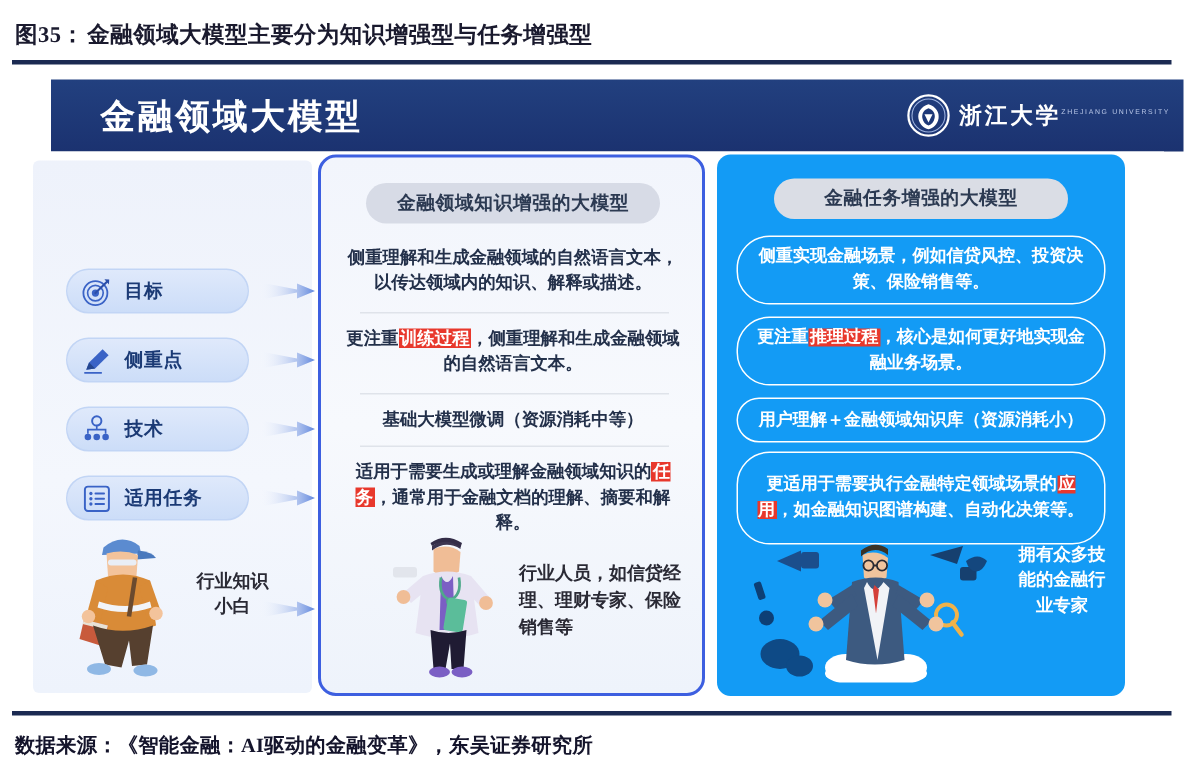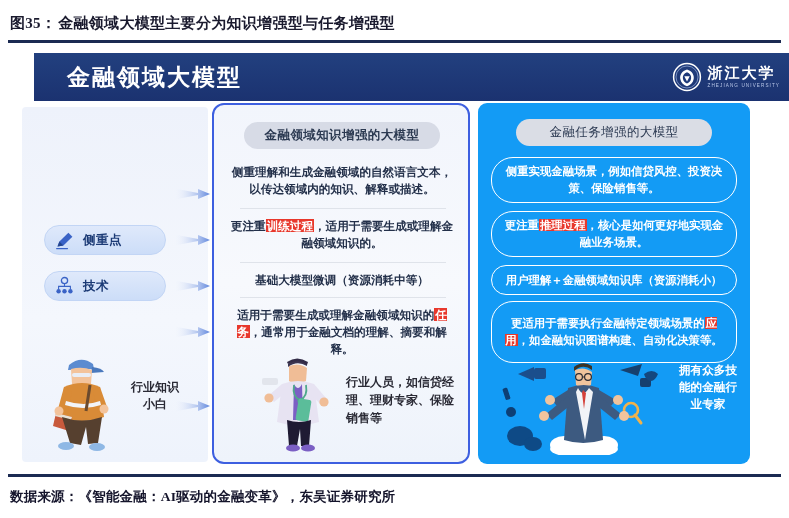--- a/index.html
+++ b/index.html
@@ -34,21 +34,21 @@
   .banner-title{
     position:absolute;left:33px;top:9px;
     font-size:23px;font-weight:bold;color:#ffffff;letter-spacing:2px;
     font-family:"DejaVu Sans","Liberation Sans",sans-serif;
   }
   .zju{
     position:absolute;right:16px;top:7px;height:34px;
     display:flex;align-items:center;gap:6px;
   }
   .zju-seal{width:30px;height:30px;position:relative;}
-  .zju-txt{display:flex;flex-direction:column;align-items:flex-start;line-height:1;}
+  .zju-txt{display:flex;align-items:flex-start;line-height:1;}
   .zju-cn{color:#ffffff;font-size:15px;font-weight:bold;letter-spacing:2px;
           font-family:"DejaVu Serif","Liberation Serif",serif;}
   .zju-en{color:#b9c7e8;font-size:4.6px;letter-spacing:1.1px;margin-top:3px;}
 
   
   .body{position:absolute;left:0;top:48px;width:762px;height:369px;background:#fff;}
 
   
   .col-left{
     position:absolute;left:8px;top:6px;width:186px;height:355px;
@@ -97,21 +97,21 @@
   }
 
   
   .col-right{
     position:absolute;left:464px;top:2px;width:272px;height:361px;
     background:#139bf5;border-radius:9px;overflow:hidden;
   }
   .right-title{
     position:absolute;left:38px;top:16px;width:196px;height:27px;border-radius:14px;
     background:#dadde5;display:flex;align-items:center;justify-content:center;
-    font-size:12.5px;font-weight:normal;color:#2c3a52;letter-spacing:.4px;
+    font-size:12.5px;font-weight:bold;color:#2c3a52;letter-spacing:.4px;
   }
   .rbox{
     position:absolute;left:13px;width:246px;box-sizing:border-box;
     border:1.4px solid #ffffff;border-radius:22px;
     display:flex;align-items:center;justify-content:center;
     color:#ffffff;font-size:11.4px;font-weight:bold;line-height:17px;
     text-align:center;padding:5px 10px;
   }
   .multi-img{position:absolute;left:16px;top:247px;width:180px;height:105px;}
   .multi-lbl{
@@ -164,20 +164,32 @@
           <span class="zju-cn">浙江大学</span>
           <span class="zju-en">ZHEJIANG UNIVERSITY</span>
         </div>
       </div>
     </div>
 
     <div class="body">
 
       <div class="col-left">
 
+        <div class="pill" style="top:72px">
+          <span class="ico">
+            <svg viewBox="0 0 21 21" width="21" height="21">
+              <circle cx="9.6" cy="11.4" r="8" fill="none" stroke="#3a63c6" stroke-width="1.2"></circle>
+              <circle cx="9.6" cy="11.4" r="5.2" fill="none" stroke="#3a63c6" stroke-width="1.1"></circle>
+              <circle cx="9.6" cy="11.4" r="2.4" fill="#3a63c6"></circle>
+              <path d="M9.6 11.4 L17.5 3.6" stroke="#2c4fa8" stroke-width="1.4" stroke-linecap="round"></path>
+              <path d="M15.6 2.2 L18.8 2.4 L18.6 5.6 Z" fill="#2c4fa8"></path>
+            </svg>
+          </span>
+          <span class="lbl">目标</span>
+        </div>
         <div class="arrow" style="top:78px">
           <svg viewBox="0 0 40 18" width="40" height="18">
             <defs>
                 <linearGradient id="ag1" x1="0" x2="1">
                   <stop offset="0" stop-color="#ffffff" stop-opacity="0"></stop>
                   <stop offset="1" stop-color="#5f86dd"></stop>
                 </linearGradient>
               </defs>
             <path d="M0 3 L26 8 L26 4 L38 9 L26 14 L26 10 L0 15 Z" fill="url(#ag1)"></path>
           </svg>
@@ -210,20 +222,32 @@
             </svg>
           </span>
           <span class="lbl">技术</span>
         </div>
         <div class="arrow" style="top:170px">
           <svg viewBox="0 0 40 18" width="40" height="18">
             <path d="M0 3 L26 8 L26 4 L38 9 L26 14 L26 10 L0 15 Z" fill="url(#ag1)"></path>
           </svg>
         </div>
 
+        <div class="pill" style="top:210px">
+          <span class="ico">
+            <svg viewBox="0 0 21 21" width="21" height="21">
+              <rect x="2.6" y="2.4" width="16" height="16.2" rx="2" fill="none" stroke="#3a63c6" stroke-width="1.3"></rect>
+              <circle cx="6.6" cy="7" r="1.1" fill="#3a63c6"></circle>
+              <circle cx="6.6" cy="10.5" r="1.1" fill="#3a63c6"></circle>
+              <circle cx="6.6" cy="14" r="1.1" fill="#3a63c6"></circle>
+              <path d="M9.6 7 L15.4 7 M9.6 10.5 L15.4 10.5 M9.6 14 L15.4 14" stroke="#3a63c6" stroke-width="1.2" stroke-linecap="round"></path>
+            </svg>
+          </span>
+          <span class="lbl">适用任务</span>
+        </div>
         <div class="arrow" style="top:216px">
           <svg viewBox="0 0 40 18" width="40" height="18">
             <path d="M0 3 L26 8 L26 4 L38 9 L26 14 L26 10 L0 15 Z" fill="url(#ag1)"></path>
           </svg>
         </div>
 
         <div class="person-left">
           <svg viewBox="0 0 80 104" width="80" height="104">
 
             <path d="M27 14 q12 -10 24 -1 l1 5 l-26 1 Z" fill="#5b8bd0"></path>
@@ -261,21 +285,21 @@
 
       <div class="col-mid">
         <div class="mid-title">金融领域知识增强的大模型</div>
 
         <div class="mid-block" style="top:58px">
           <span>侧重理解和生成金融领域的自然语言文本，以传达领域内的知识、解释或描述。</span>
         </div>
         <div class="hr" style="top:103px"></div>
 
         <div class="mid-block" style="top:112px">
-          <span>更注重</span><span class="hot">训练过程</span><span>，适用于需要生成或理解金融领域知识的。</span>
+          <span>更注重</span><span class="hot">训练过程</span><span>，侧重理解和生成金融领域的自然语言文本。</span>
         </div>
         <div class="hr" style="top:157px"></div>
 
         <div class="mid-block" style="top:166px">
           <span>基础大模型微调（资源消耗中等）</span>
         </div>
         <div class="hr" style="top:192px"></div>
 
         <div class="mid-block" style="top:201px">
           <span>适用于需要生成或理解金融领域知识的</span><span class="hot">任务</span><span>，通常用于金融文档的理解、摘要和解释。</span>

